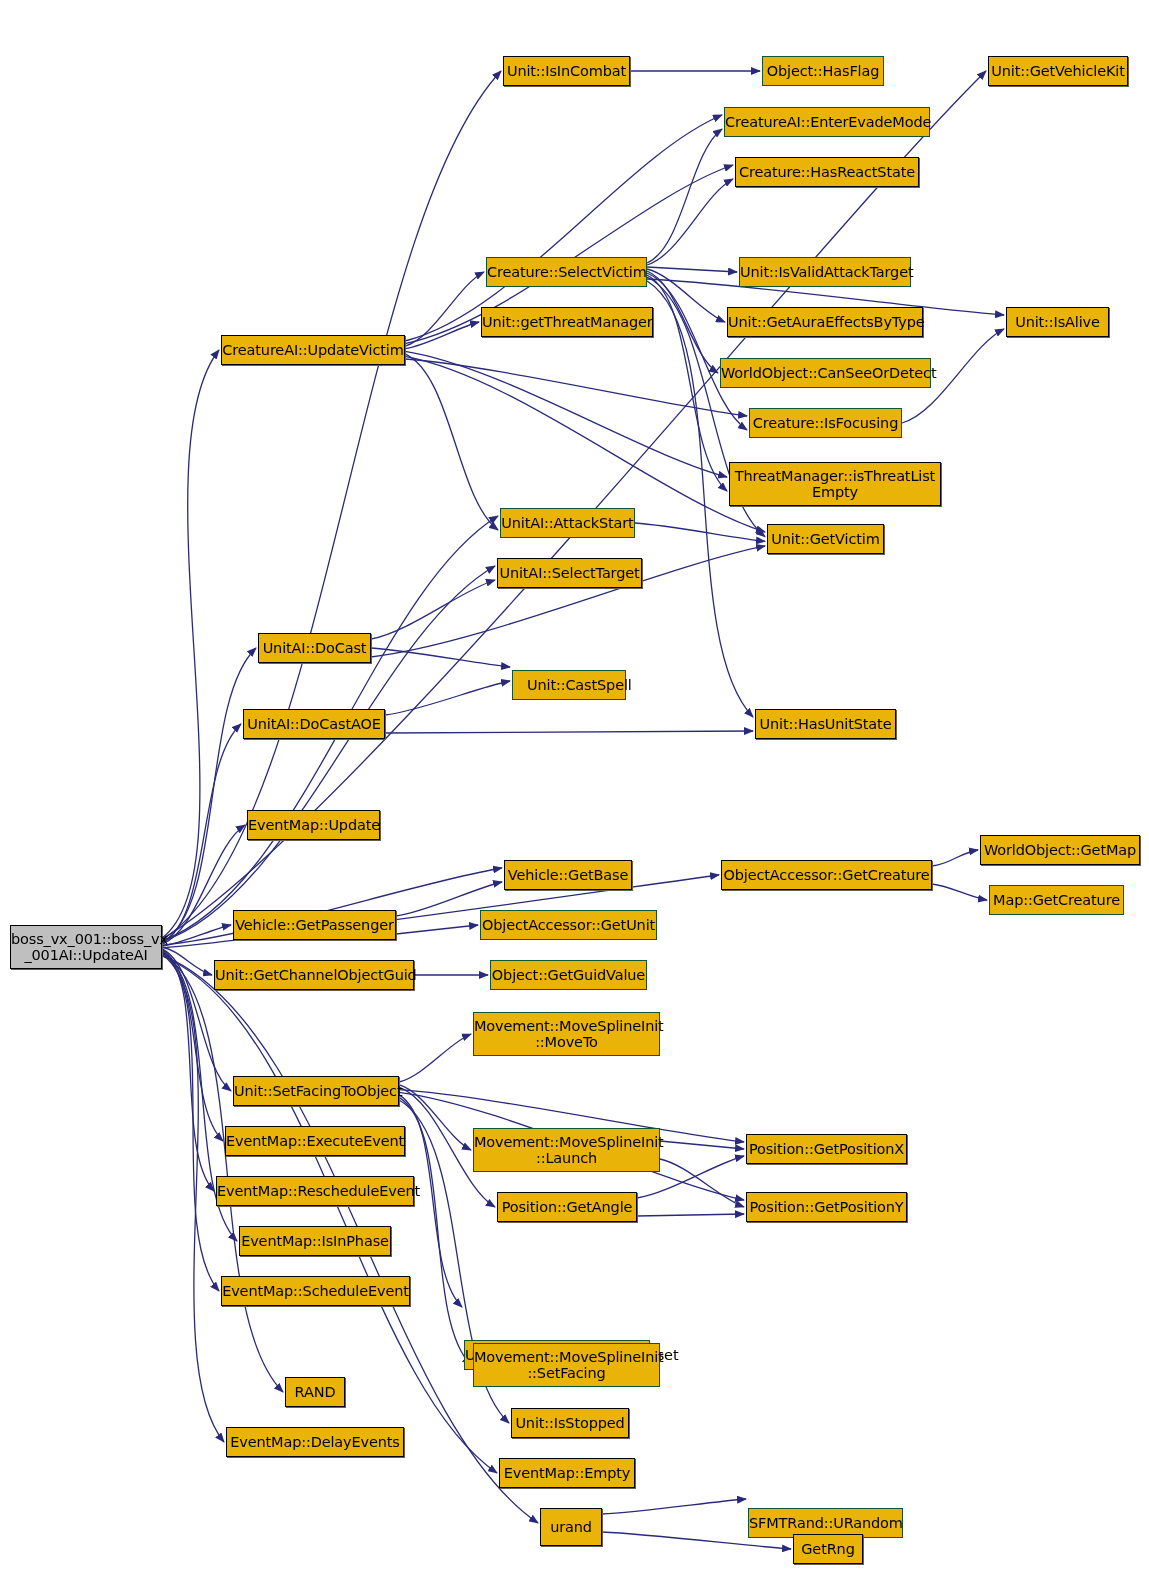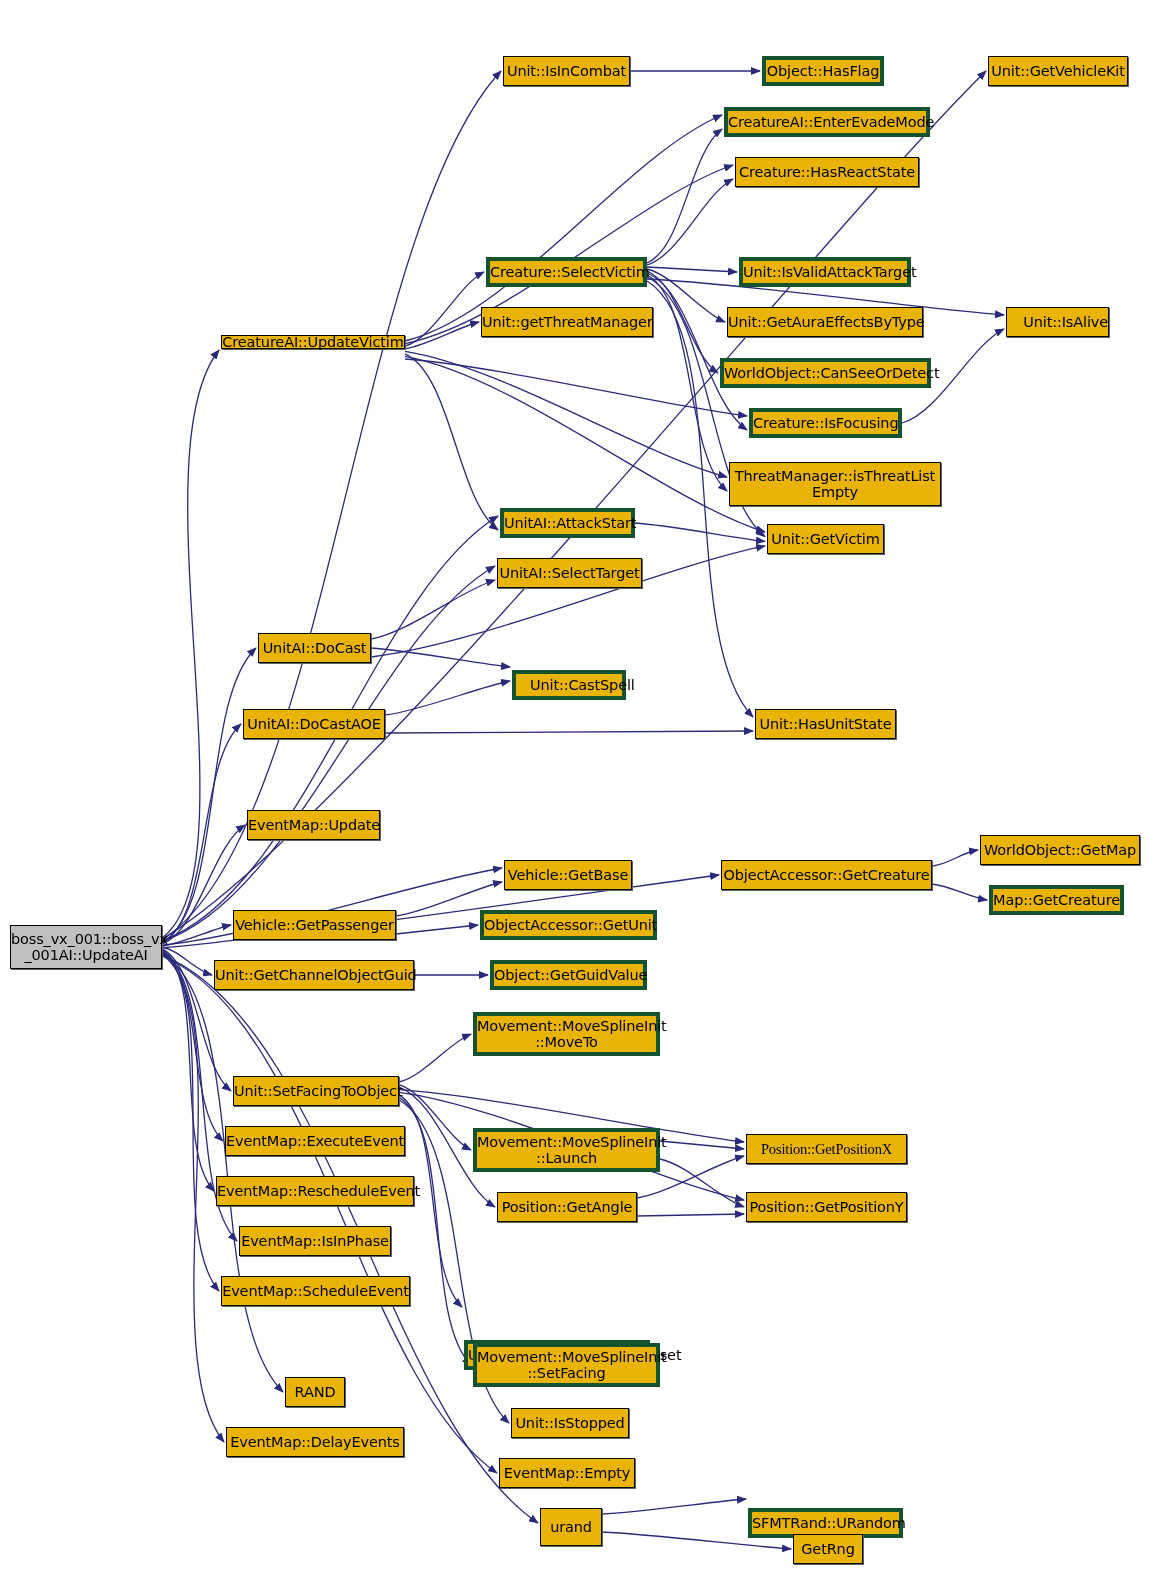--- a/index.html
+++ b/index.html
@@ -20,21 +20,21 @@
     font-size:14.5px;
     line-height:1.12;
     display:flex;
     align-items:center;
     justify-content:center;
     text-align:center;
     white-space:pre-line;
     letter-spacing:-0.15px;
     box-shadow:1px 1px 0 0 #606060;
   }
-  .node.red{border:4px solid #14532d;box-shadow:none;}
+  .node.red{border:1px solid #14532d;box-shadow:none;}
   .node.root{
     background:#bfbfbf;
     border:1px solid #000000;
     box-shadow:1px 1px 0 0 #606060;
   }
   .node span{display:block;width:100%;}
 </style>
 </head>
 <body>
 
@@ -117,23 +117,23 @@
   <div id="node-layer">
       <div class="node root" style="left: 10px; top: 925px; width: 152px; height: 44px;"><span>boss_vx_001::boss_vx
 _001AI::UpdateAI</span></div>
       <div class="node" style="left: 503px; top: 56px; width: 127px; height: 30px;"><span>Unit::IsInCombat</span></div>
       <div class="node red" style="left: 762px; top: 56px; width: 122px; height: 30px;"><span>Object::HasFlag</span></div>
       <div class="node" style="left: 988px; top: 56px; width: 140px; height: 30px;"><span>Unit::GetVehicleKit</span></div>
       <div class="node red" style="left: 724px; top: 107px; width: 206px; height: 30px;"><span>CreatureAI::EnterEvadeMode</span></div>
       <div class="node" style="left: 735px; top: 157px; width: 184px; height: 30px;"><span>Creature::HasReactState</span></div>
       <div class="node red" style="left: 486px; top: 257px; width: 161px; height: 30px;"><span>Creature::SelectVictim</span></div>
       <div class="node red" style="left: 739px; top: 257px; width: 172px; height: 30px;"><span>Unit::IsValidAttackTarget</span></div>
-      <div class="node" style="left: 1006px; top: 307px; width: 103px; height: 30px; text-align: right;"><span>Unit::IsAlive</span></div>
+      <div class="node" style="left: 1006px; top: 307px; width: 103px; height: 30px;"><span>Unit::IsAlive</span></div>
       <div class="node" style="left: 727px; top: 307px; width: 196px; height: 30px;"><span>Unit::GetAuraEffectsByType</span></div>
-      <div class="node" style="left: 221px; top: 335px; width: 184px; height: 14px;"><span>CreatureAI::UpdateVictim</span></div>
+      <div class="node" style="left: 221px; top: 335px; width: 184px; height: 30px;"><span>CreatureAI::UpdateVictim</span></div>
       <div class="node" style="left: 481px; top: 307px; width: 172px; height: 30px;"><span>Unit::getThreatManager</span></div>
       <div class="node red" style="left: 720px; top: 358px; width: 211px; height: 30px;"><span>WorldObject::CanSeeOrDetect</span></div>
       <div class="node red" style="left: 749px; top: 408px; width: 153px; height: 30px;"><span>Creature::IsFocusing</span></div>
       <div class="node" style="left: 729px; top: 462px; width: 212px; height: 44px;"><span>ThreatManager::isThreatList
 Empty</span></div>
       <div class="node red" style="left: 500px; top: 508px; width: 135px; height: 30px;"><span>UnitAI::AttackStart</span></div>
       <div class="node" style="left: 767px; top: 524px; width: 117px; height: 30px;"><span>Unit::GetVictim</span></div>
       <div class="node" style="left: 497px; top: 558px; width: 145px; height: 30px;"><span>UnitAI::SelectTarget</span></div>
       <div class="node" style="left: 258px; top: 633px; width: 113px; height: 30px;"><span>UnitAI::DoCast</span></div>
       <div class="node red" style="left: 512px; top: 670px; width: 114px; height: 30px; padding-left: 14px;"><span>Unit::CastSpell</span></div>
@@ -147,21 +147,21 @@
       <div class="node" style="left: 233px; top: 910px; width: 163px; height: 30px;"><span>Vehicle::GetPassenger</span></div>
       <div class="node red" style="left: 480px; top: 910px; width: 177px; height: 30px;"><span>ObjectAccessor::GetUnit</span></div>
       <div class="node" style="left: 214px; top: 960px; width: 200px; height: 30px;"><span>Unit::GetChannelObjectGuid</span></div>
       <div class="node red" style="left: 490px; top: 960px; width: 157px; height: 30px;"><span>Object::GetGuidValue</span></div>
       <div class="node red" style="left: 473px; top: 1012px; width: 187px; height: 44px;"><span>Movement::MoveSplineInit
 ::MoveTo</span></div>
       <div class="node" style="left: 233px; top: 1076px; width: 166px; height: 30px;"><span>Unit::SetFacingToObject</span></div>
       <div class="node" style="left: 225px; top: 1126px; width: 180px; height: 30px;"><span>EventMap::ExecuteEvent</span></div>
       <div class="node red" style="left: 473px; top: 1128px; width: 187px; height: 44px;"><span>Movement::MoveSplineInit
 ::Launch</span></div>
-      <div class="node" style="left: 746px; top: 1134px; width: 161px; height: 30px; font-family: Liberation Serif, serif;"><span>Position::GetPositionX</span></div>
+      <div class="node" style="left: 746px; top: 1134px; width: 161px; height: 30px;"><span>Position::GetPositionX</span></div>
       <div class="node" style="left: 216px; top: 1176px; width: 198px; height: 30px;"><span>EventMap::RescheduleEvent</span></div>
       <div class="node" style="left: 497px; top: 1192px; width: 140px; height: 30px;"><span>Position::GetAngle</span></div>
       <div class="node" style="left: 746px; top: 1192px; width: 161px; height: 30px;"><span>Position::GetPositionY</span></div>
       <div class="node" style="left: 239px; top: 1226px; width: 152px; height: 30px;"><span>EventMap::IsInPhase</span></div>
       <div class="node" style="left: 221px; top: 1276px; width: 189px; height: 30px;"><span>EventMap::ScheduleEvent</span></div>
       <div class="node red" style="left: 464px; top: 1340px; width: 186px; height: 30px;"><span>Unit::GetPositionZMinusOffset</span></div>
       <div class="node red" style="left: 473px; top: 1343px; width: 187px; height: 44px;"><span>Movement::MoveSplineInit
 ::SetFacing</span></div>
       <div class="node" style="left: 285px; top: 1377px; width: 60px; height: 30px;"><span>RAND</span></div>
       <div class="node" style="left: 511px; top: 1408px; width: 118px; height: 30px;"><span>Unit::IsStopped</span></div>

